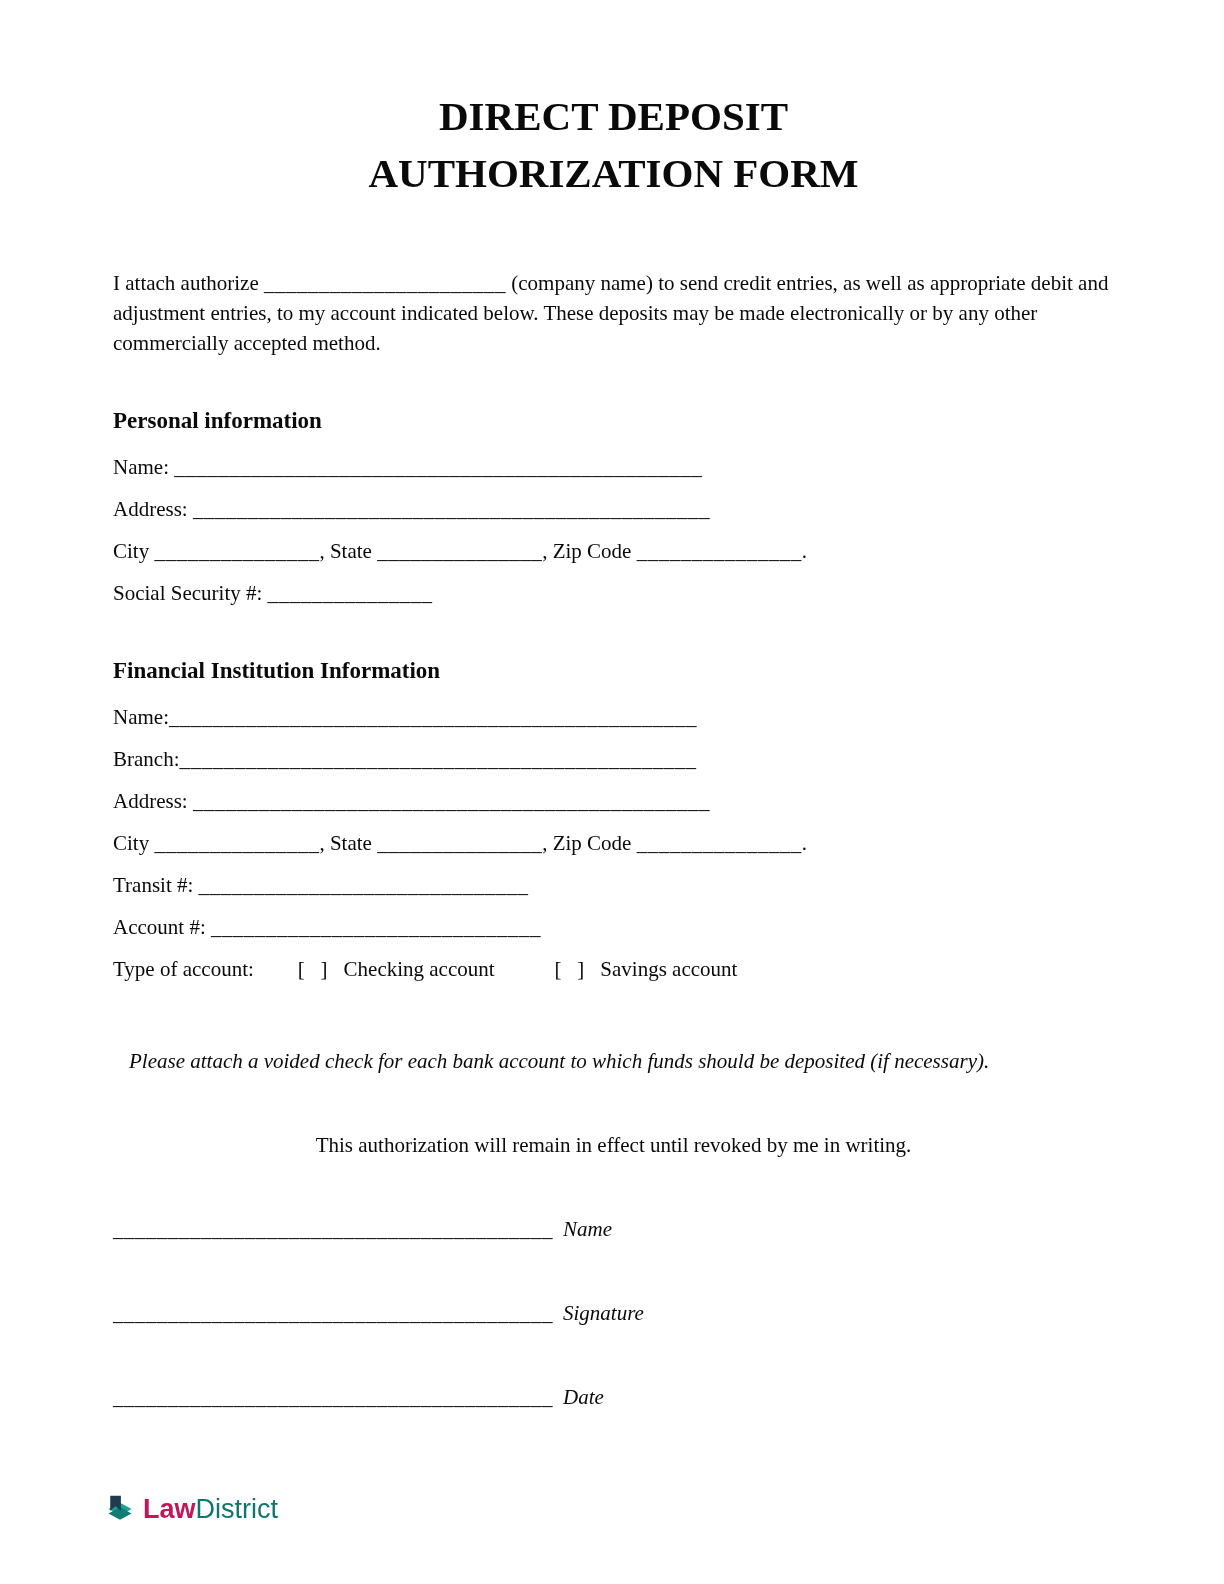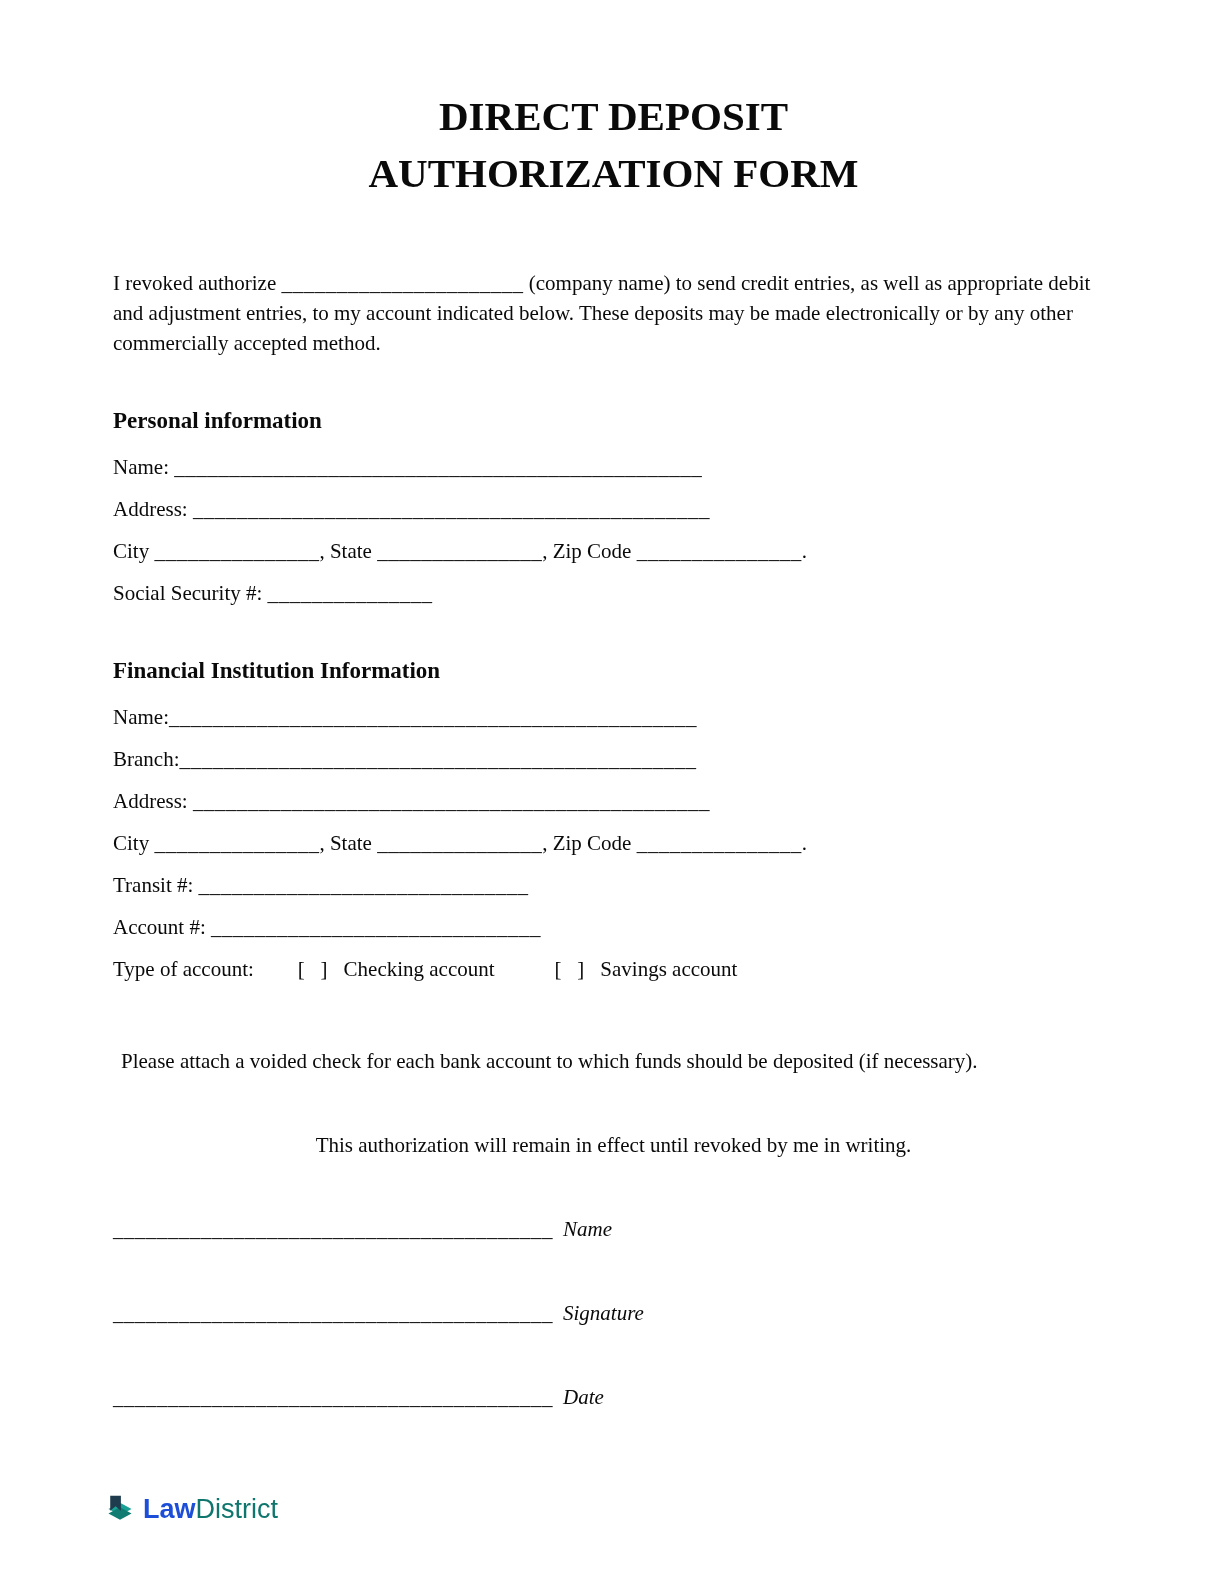--- a/index.html
+++ b/index.html
@@ -30,49 +30,49 @@
     line-height: 30px;
     font-weight: bold;
     margin: 48px 0 16px 0;
   }
   .field-line { margin: 0 0 12px 0; }
   .blank { letter-spacing: 0.5px; }
   .pre { white-space: pre; }
   .chk { margin-left: 44px; }
   .chk2 { margin-left: 60px; }
   .chk-label { margin-left: 16px; }
-  .note-voided { margin: 62px 0 0 8px; }
+  .note-voided { margin: 62px 0 0 16px; font-style: italic; }
   .note-revocation { margin: 54px 0 0 0; text-align: center; }
   .sig-row { margin: 54px 0 0 0; }
   .sig-row .sig-label { font-style: italic; margin-left: 10px; }
   .footer {
     position: absolute;
     left: 104px;
     bottom: 58px;
     display: flex;
     align-items: center;
     font-family: "Liberation Sans", sans-serif;
     font-size: 27px;
     line-height: 34px;
   }
   .footer svg { display: block; margin-right: 7px; }
-  .logo-law { font-weight: bold; color: #1d4ed8; }
+  .logo-law { font-weight: bold; color: #be185d; }
   .logo-district { font-weight: normal; color: #0f766e; }
 </style>
 </head>
 <body>
 
 <div class="page">
 
   <div class="title">
     <div>DIRECT DEPOSIT</div>
     <div>AUTHORIZATION FORM</div>
   </div>
 
-  <p class="intro"><span>I revoked authorize</span>
+  <p class="intro"><span>I attach authorize</span>
     <span class="blank">______________________</span>
     <span class="italic">(company name)</span>
     <span>to send credit entries, as well as appropriate debit and adjustment entries, to my account indicated below. These deposits may be made electronically or by any other commercially accepted method.</span></p>
 
   <h2 class="section-heading">Personal information</h2>
 
   <div class="field-line"><span>Name: </span><span class="blank">________________________________________________</span></div>
 
   <div class="field-line"><span>Address: </span><span class="blank">_______________________________________________</span></div>
 

